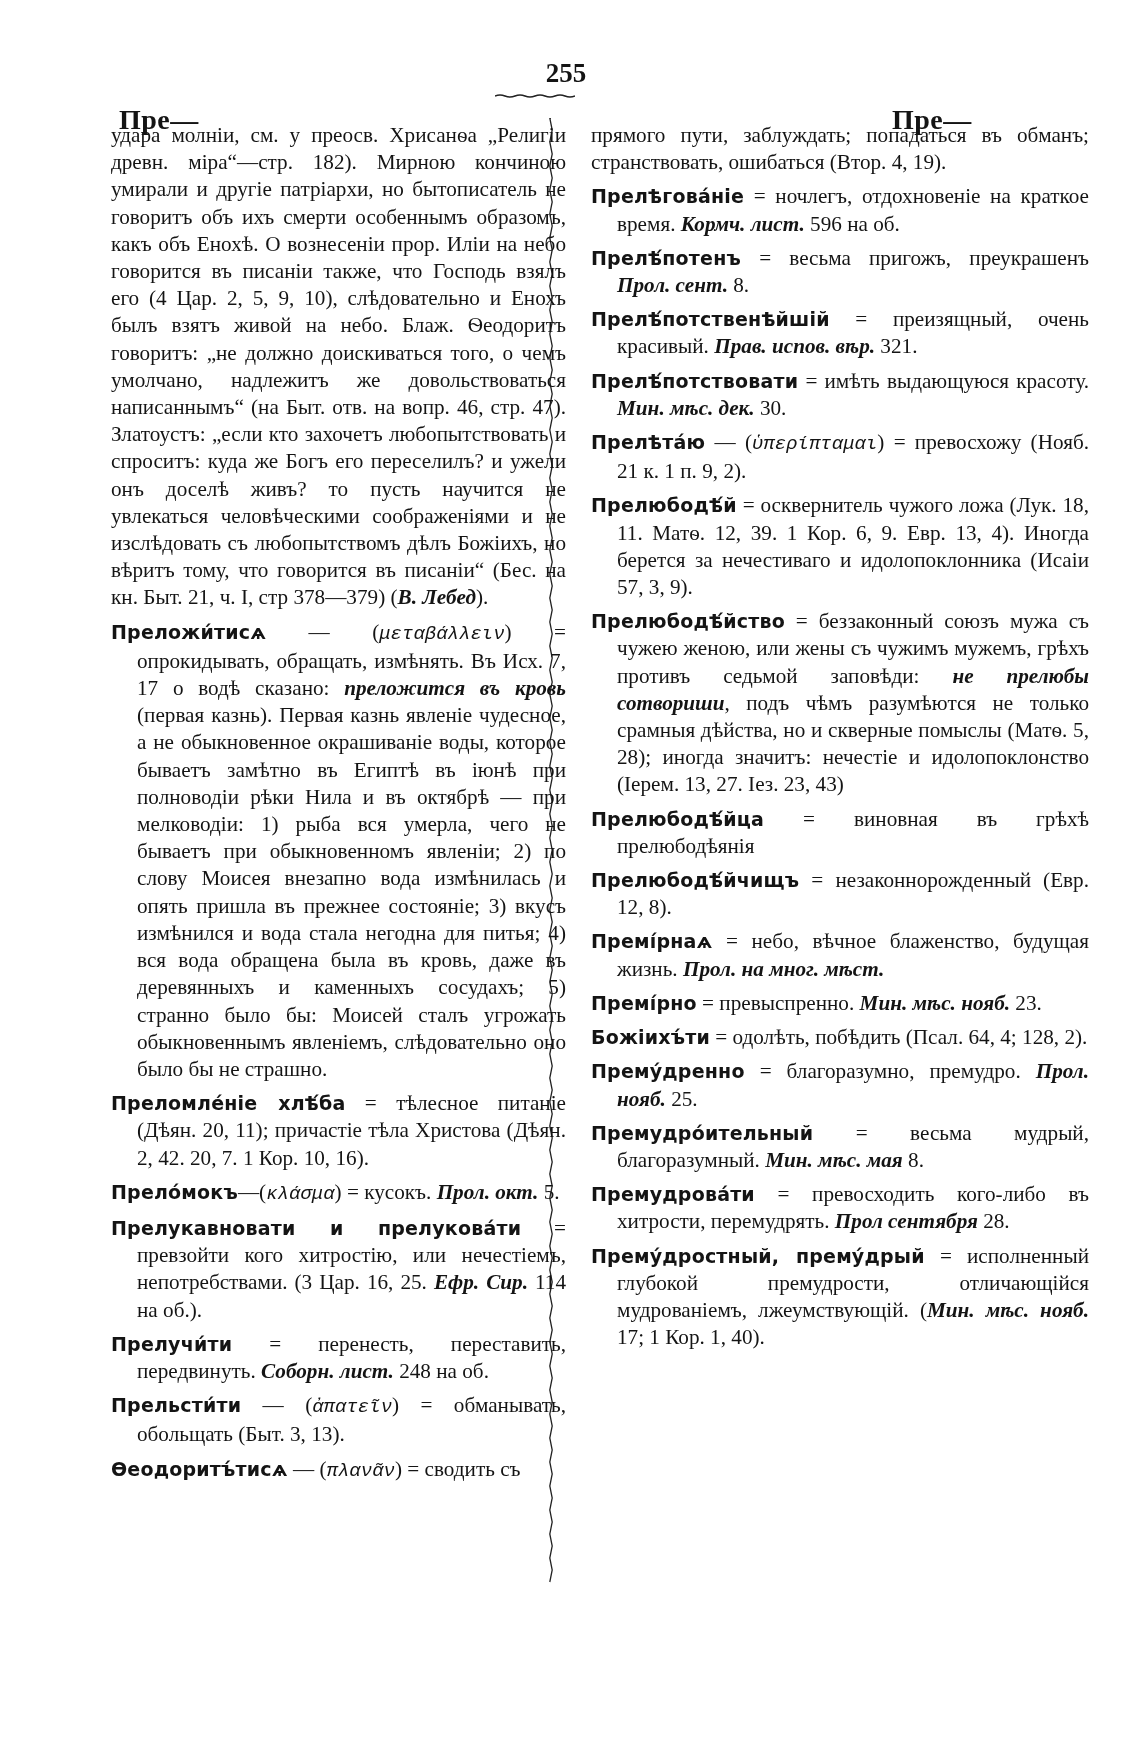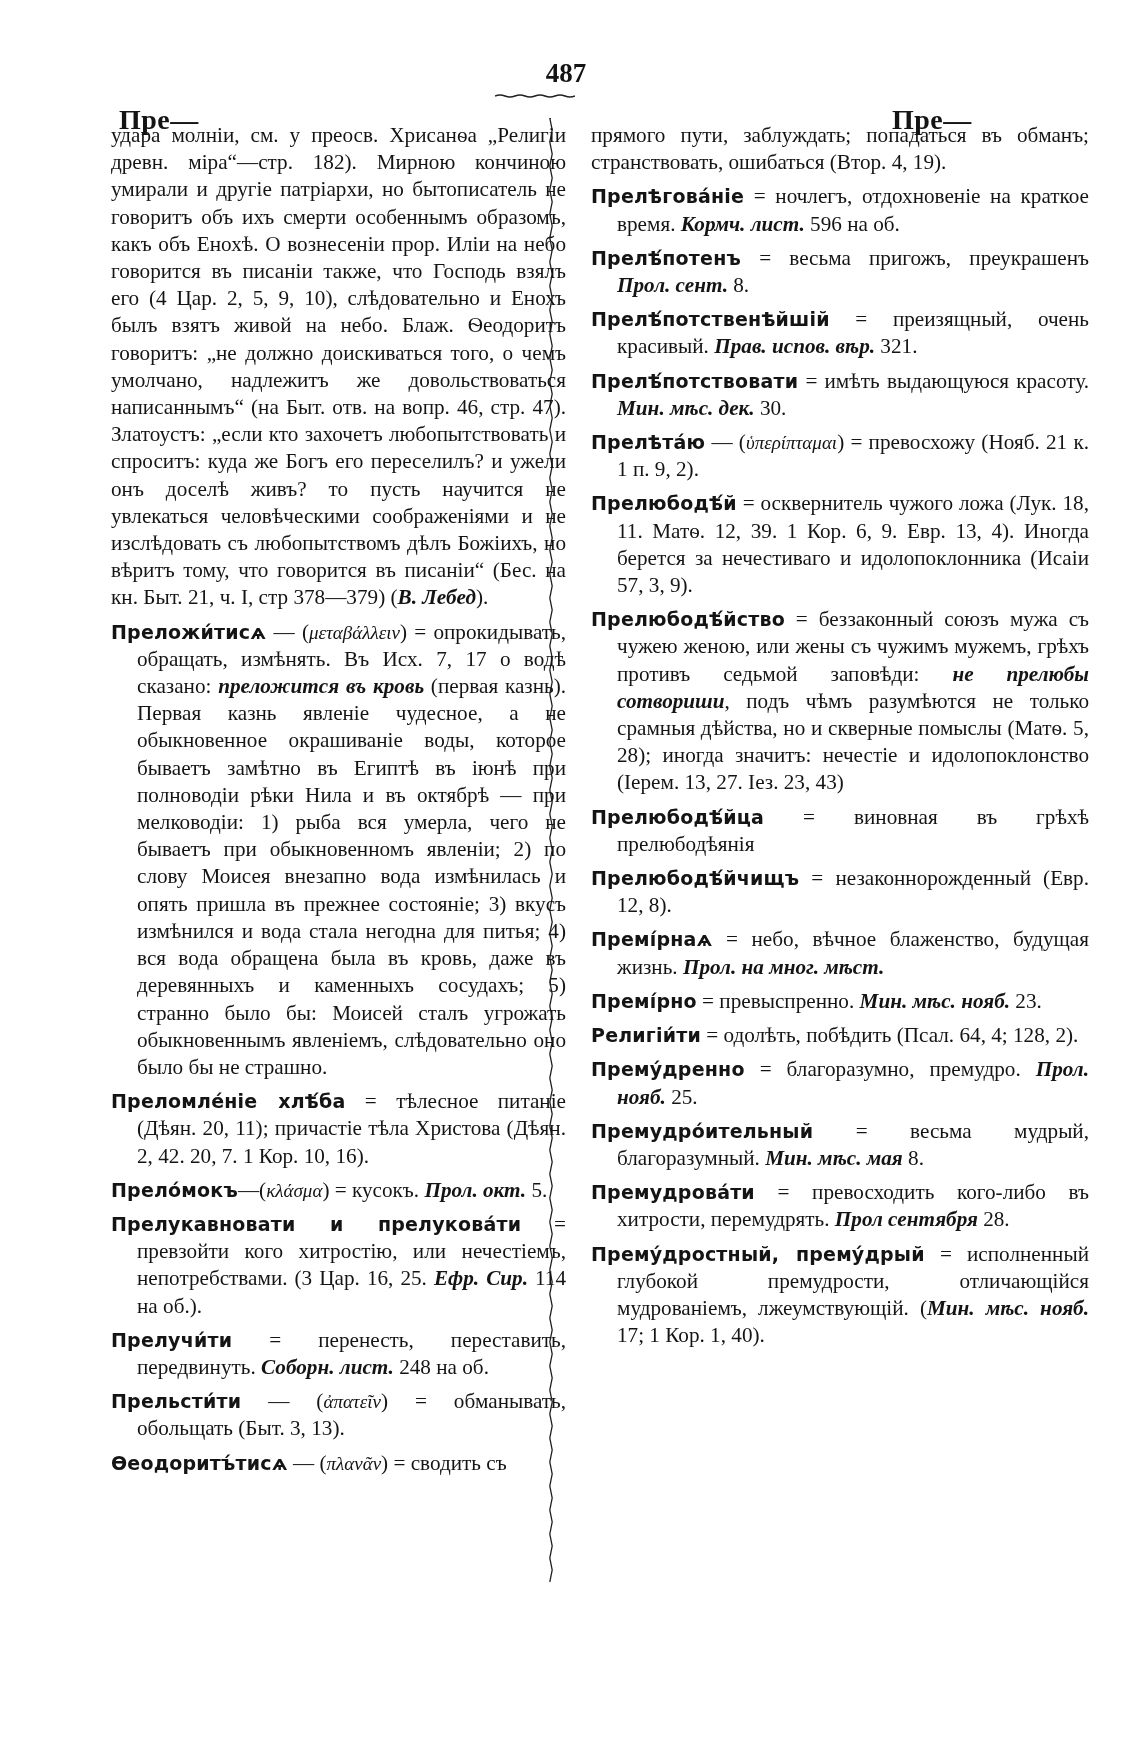--- a/index.html
+++ b/index.html
@@ -35,27 +35,27 @@
     position: absolute; left: 548px; top: 118px; width: 6px; height: 1465px;
   }
   .para {
     margin: 0 0 7px 0; padding-left: 26px; text-indent: -26px;
   }
   .para.cont { padding-left: 0; text-indent: 0; }
   .hw {
     font-family: "DejaVu Sans", sans-serif; font-weight: bold;
     font-size: 19px; letter-spacing: 0.2px;
   }
-  .gr { font-family: Liberation Serif, serif; font-style: italic; font-size: 19px; }
+  .gr { font-family: Liberation Mono, monospace; font-style: italic; font-size: 19px; }
   .it { font-style: italic; font-weight: bold; }
 </style>
 </head>
 <body>
 
-<div class="page-number">487</div>
+<div class="page-number">255</div>
 <svg class="page-number-rule" viewBox="0 0 80 6">
   <path d="M0 3 Q5 1 10 3 T20 3 T30 3 T40 3 T50 3 T60 3 T70 3 T80 3" fill="none" stroke="#222" stroke-width="1.6"></path>
 </svg>
 
 <div class="running-head left">Пре—</div>
 <div class="running-head right">Пре—</div>
 
 <svg class="col-divider" viewBox="0 0 6 1465" preserveAspectRatio="none">
   <path id="divider-path" fill="none" stroke="#222" stroke-width="1.3" d="M3 0 L1.8 0 L4.2 12 L1.8 24 L4.2 36 L1.8 48 L4.2 60 L1.8 72 L4.2 84 L1.8 96 L4.2 108 L1.8 120 L4.2 132 L1.8 144 L4.2 156 L1.8 168 L4.2 180 L1.8 192 L4.2 204 L1.8 216 L4.2 228 L1.8 240 L4.2 252 L1.8 264 L4.2 276 L1.8 288 L4.2 300 L1.8 312 L4.2 324 L1.8 336 L4.2 348 L1.8 360 L4.2 372 L1.8 384 L4.2 396 L1.8 408 L4.2 420 L1.8 432 L4.2 444 L1.8 456 L4.2 468 L1.8 480 L4.2 492 L1.8 504 L4.2 516 L1.8 528 L4.2 540 L1.8 552 L4.2 564 L1.8 576 L4.2 588 L1.8 600 L4.2 612 L1.8 624 L4.2 636 L1.8 648 L4.2 660 L1.8 672 L4.2 684 L1.8 696 L4.2 708 L1.8 720 L4.2 732 L1.8 744 L4.2 756 L1.8 768 L4.2 780 L1.8 792 L4.2 804 L1.8 816 L4.2 828 L1.8 840 L4.2 852 L1.8 864 L4.2 876 L1.8 888 L4.2 900 L1.8 912 L4.2 924 L1.8 936 L4.2 948 L1.8 960 L4.2 972 L1.8 984 L4.2 996 L1.8 1008 L4.2 1020 L1.8 1032 L4.2 1044 L1.8 1056 L4.2 1068 L1.8 1080 L4.2 1092 L1.8 1104 L4.2 1116 L1.8 1128 L4.2 1140 L1.8 1152 L4.2 1164 L1.8 1176 L4.2 1188 L1.8 1200 L4.2 1212 L1.8 1224 L4.2 1236 L1.8 1248 L4.2 1260 L1.8 1272 L4.2 1284 L1.8 1296 L4.2 1308 L1.8 1320 L4.2 1332 L1.8 1344 L4.2 1356 L1.8 1368 L4.2 1380 L1.8 1392 L4.2 1404 L1.8 1416 L4.2 1428 L1.8 1440 L4.2 1452 L1.8 1464"></path>
 </svg>
@@ -76,18 +76,18 @@
     <p class="para"><span class="hw">Прелѣ́потенъ</span><span> = весьма пригожъ, преукрашенъ </span><span class="it">Прол. сент.</span><span> 8.</span></p>
     <p class="para"><span class="hw">Прелѣ́потственѣйшій</span><span> = преизящный, очень красивый. </span><span class="it">Прав. испов. вѣр.</span><span> 321.</span></p>
     <p class="para"><span class="hw">Прелѣ́потствовати</span><span> = имѣть выдающуюся красоту. </span><span class="it">Мин. мѣс. дек.</span><span> 30.</span></p>
     <p class="para"><span class="hw">Прелѣта́ю</span><span> — (</span><span class="gr">ὑπερίπταμαι</span><span>) = превосхожу (Нояб. 21 к. 1 п. 9, 2).</span></p>
     <p class="para"><span class="hw">Прелюбодѣ́й</span><span> = осквернитель чужого ложа (Лук. 18, 11. Матѳ. 12, 39. 1 Кор. 6, 9. Евр. 13, 4). Иногда берется за нечестиваго и идолопоклонника (Исаіи 57, 3, 9).</span></p>
     <p class="para"><span class="hw">Прелюбодѣ́йство</span><span> = беззаконный союзъ мужа съ чужею женою, или жены съ чужимъ мужемъ, грѣхъ противъ седьмой заповѣди: </span><span class="it">не прелюбы сотвориши</span><span>, подъ чѣмъ разумѣются не только срамныя дѣйства, но и скверные помыслы (Матѳ. 5, 28); иногда значитъ: нечестіе и идолопоклонство (Іерем. 13, 27. Іез. 23, 43)</span></p>
     <p class="para"><span class="hw">Прелюбодѣ́йца</span><span> = виновная въ грѣхѣ прелюбодѣянія</span></p>
     <p class="para"><span class="hw">Прелюбодѣ́йчищъ</span><span> = незаконнорожденный (Евр. 12, 8).</span></p>
     <p class="para"><span class="hw">Премі́рнаѧ</span><span> = небо, вѣчное блаженство, будущая жизнь. </span><span class="it">Прол. на мног. мѣст.</span></p>
     <p class="para"><span class="hw">Премі́рно</span><span> = превыспренно. </span><span class="it">Мин. мѣс. нояб.</span><span> 23.</span></p>
-    <p class="para"><span class="hw">Религіи́ти</span><span> = одолѣть, побѣдить (Псал. 64, 4; 128, 2).</span></p>
+    <p class="para"><span class="hw">Божіихъ́ти</span><span> = одолѣть, побѣдить (Псал. 64, 4; 128, 2).</span></p>
     <p class="para"><span class="hw">Прему́дренно</span><span> = благоразумно, премудро. </span><span class="it">Прол. нояб.</span><span> 25.</span></p>
     <p class="para"><span class="hw">Премудро́ительный</span><span> = весьма мудрый, благоразумный. </span><span class="it">Мин. мѣс. мая</span><span> 8.</span></p>
     <p class="para"><span class="hw">Премудрова́ти</span><span> = превосходить кого-либо въ хитрости, перемудрять. </span><span class="it">Прол сентября</span><span> 28.</span></p>
     <p class="para"><span class="hw">Прему́дростный, прему́дрый</span><span> = исполненный глубокой премудрости, отличающійся мудрованіемъ, лжеумствующій. (</span><span class="it">Мин. мѣс. нояб.</span><span> 17; 1 Кор. 1, 40).</span></p>
   </div>
 
 </body></html>

